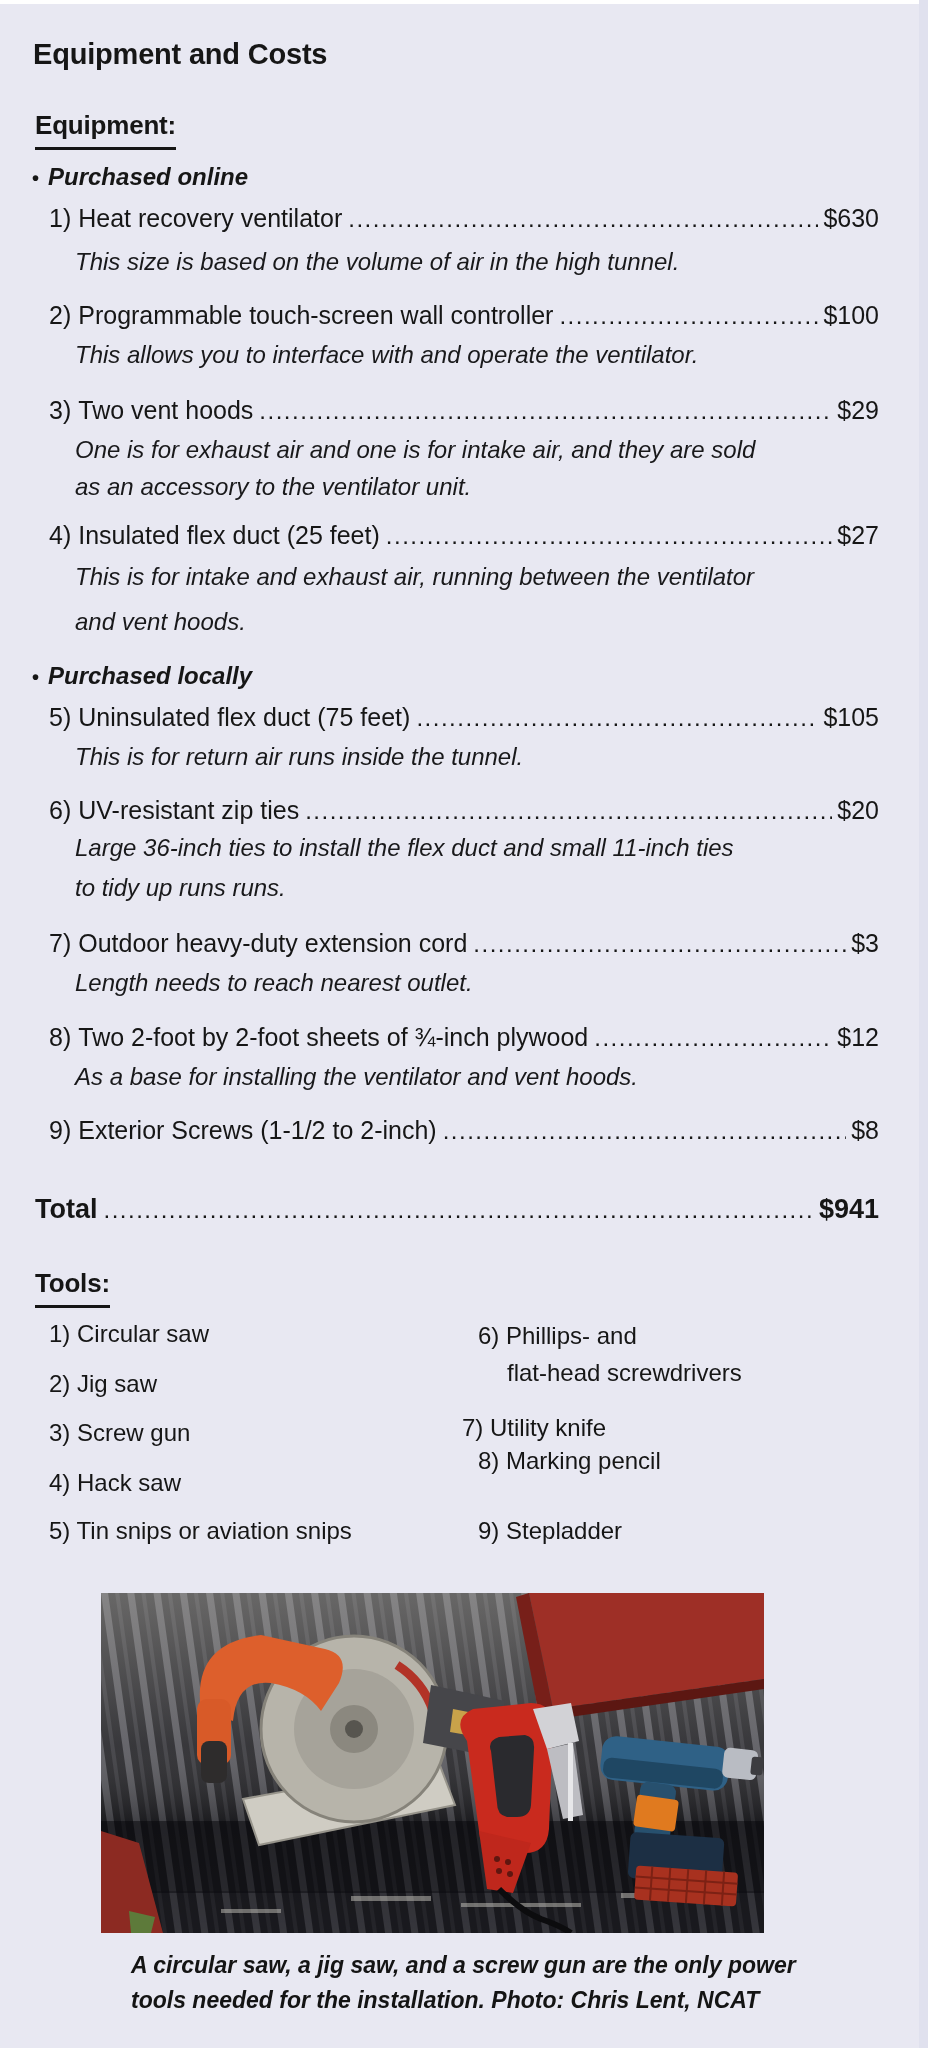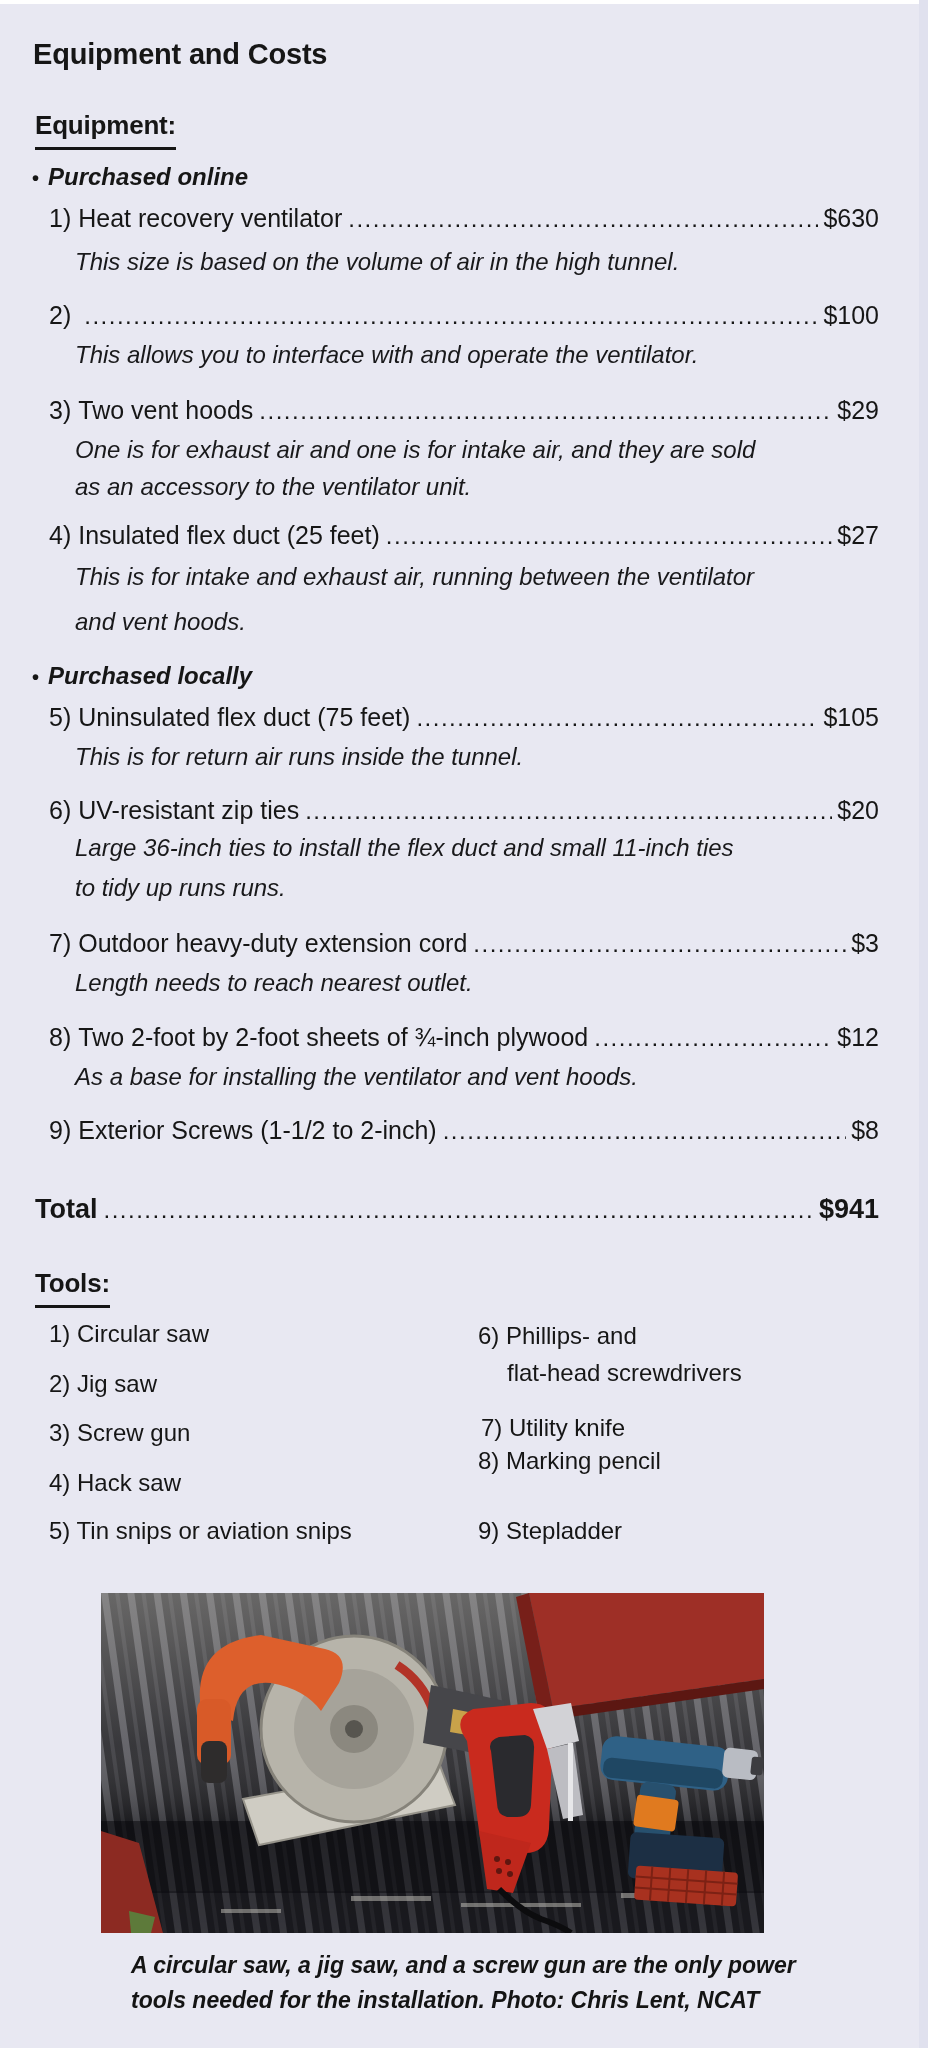--- a/index.html
+++ b/index.html
@@ -92,20 +92,21 @@
   <div class="row" style="top:203px">
     <span class="num">1)</span>
     <span class="lbl">Heat recovery ventilator</span>
     <span class="dots"></span>
     <span class="price">$630</span>
   </div>
   <div class="note" style="top:247px">This size is based on the volume of air in the high tunnel.</div>
 
   <div class="row" style="top:300px">
     <span class="num">2)</span>
+    <span class="lbl">Programmable touch-screen wall controller</span>
     <span class="dots"></span>
     <span class="price">$100</span>
   </div>
   <div class="note" style="top:340px">This allows you to interface with and operate the ventilator.</div>
 
   <div class="row" style="top:395px">
     <span class="num">3)</span>
     <span class="lbl">Two vent hoods</span>
     <span class="dots"></span>
     <span class="price">$29</span>
@@ -177,21 +178,21 @@
   <div class="tool" style="top:1315px;left:49px">1) Circular saw</div>
   <div class="tool" style="top:1365px;left:49px">2) Jig saw</div>
   <div class="tool" style="top:1414px;left:49px">3) Screw gun</div>
   <div class="tool" style="top:1464px;left:49px">4) Hack saw</div>
   <div class="tool" style="top:1512px;left:49px">5) Tin snips or aviation snips</div>
 
   <div class="tool" style="top:1317px;left:478px">
     <div>6) Phillips- and</div>
     <div class="cont">flat-head screwdrivers</div>
   </div>
-  <div class="tool" style="top:1409px;left:481px">7) Utility knife</div>
+  <div class="tool" style="top:1409px;left:462px">7) Utility knife</div>
   <div class="tool" style="top:1442px;left:478px">8) Marking pencil</div>
   <div class="tool" style="top:1512px;left:478px">9) Stepladder</div>
 
   <div class="photo" role="img" aria-label="A circular saw, a jig saw, and a cordless screw gun lying on a black ribbed truck bed beside a red toolbox">
     <svg width="663" height="340" viewBox="0 0 663 340">
       <defs>
         <pattern id="ribs" width="26" height="26" patternUnits="userSpaceOnUse" patternTransform="rotate(-8)">
           <rect width="26" height="26" fill="#26262b"></rect>
           <rect x="0" width="7" height="26" fill="#5b5b62"></rect>
           <rect x="14" width="4" height="26" fill="#3b3b41"></rect>

